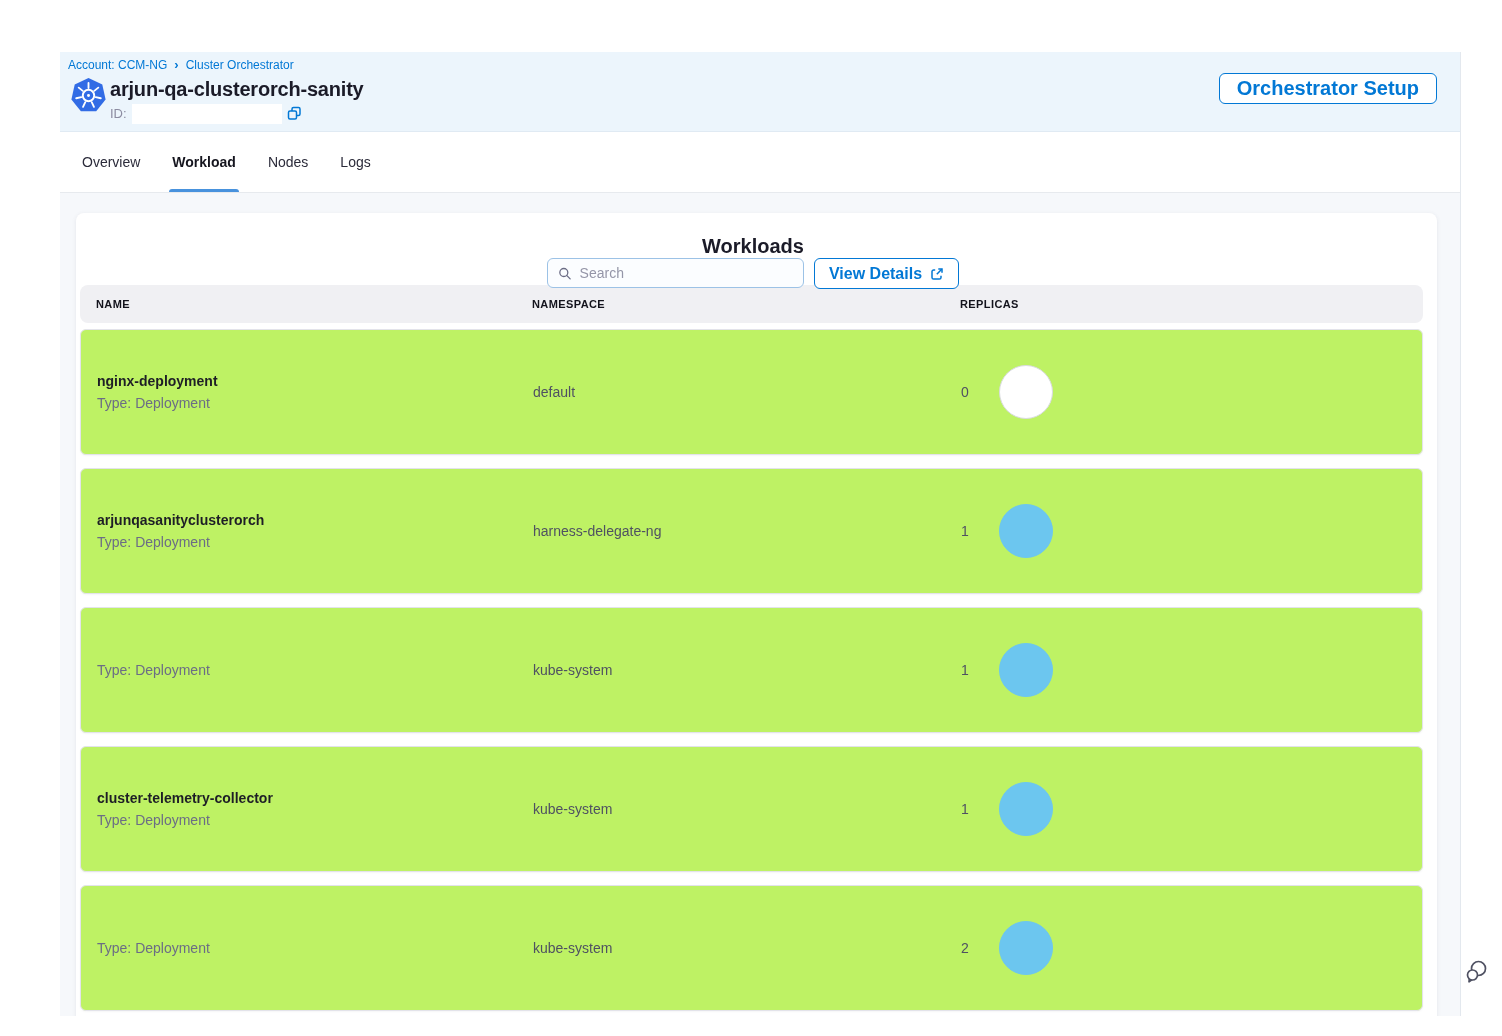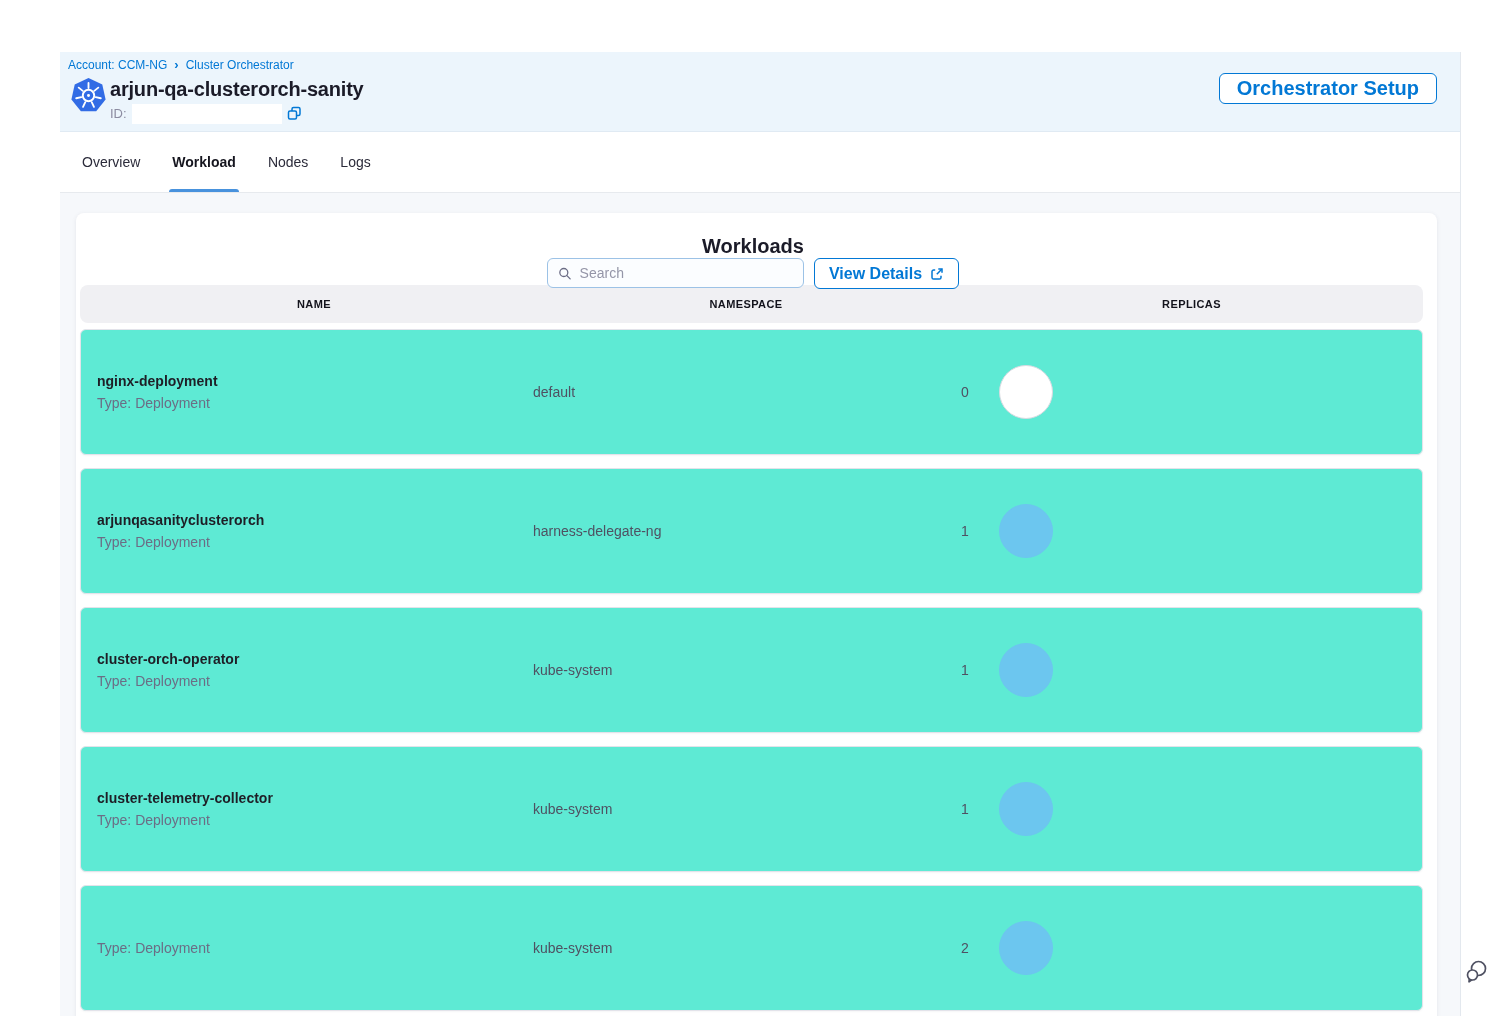--- a/index.html
+++ b/index.html
@@ -46,25 +46,25 @@
   .search-box { width:257px; height:30px; border:1px solid #9cc2e6; border-radius:6px;
     background:#fbfdff; display:flex; align-items:center; padding:0 10px; gap:8px; }
   .search-box input { border:none; background:transparent; outline:none; font-size:14px;
     color:#2b2b3a; width:100%; font-family:inherit; }
   .search-box input::placeholder { color:#9596a8; }
   .view-details-btn { height:31px; border:1.5px solid #0278d5; border-radius:6px; background:#ffffff;
     color:#0278d5; font-weight:bold; font-size:16px; display:flex; align-items:center; gap:8px;
     padding:0 14px; cursor:pointer; }
 
   .table-header { margin:20px 14px 0 4px; height:38px; background:#f0f0f3; border-radius:8px;
-    display:grid; grid-template-columns:436px 428px 1fr; align-items:center; padding-left:16px;text-align:center; }
+    display:grid; grid-template-columns:436px 428px 1fr; align-items:center; padding-left:16px; }
   .th { font-size:11px; font-weight:bold; color:#13131c; letter-spacing:0.4px; }
 
   .rows { margin:6px 14px 0 4px; }
-  .row-card { height:126px; border:1px solid #e3e3ea; border-radius:6px; background:#5eead4;
+  .row-card { height:126px; border:1px solid #e3e3ea; border-radius:6px; background:#bef264;
     display:grid; grid-template-columns:436px 428px 1fr; align-items:center; padding-left:16px;
     margin-bottom:13px; box-shadow:0 1px 2px rgba(96,97,112,0.06); cursor:pointer; }
   .cell-name .name { font-size:14px; font-weight:bold; color:#1e1e26; margin-bottom:6px; }
   .cell-name .type { font-size:14px; color:#6b6d85; }
   .cell-ns { font-size:14px; color:#4f5162; }
   .cell-replicas { display:flex; align-items:center; }
   .replica-count { font-size:14px; color:#4f5162; width:22px; }
   .replica-circle { width:54px; height:54px; border-radius:50%; margin-left:16px;
     border:1px solid #d9dae1; background:#ffffff; }
   .row-card.filled .replica-circle { background:#6cc6ef; border-color:#6cc6ef; }
@@ -173,21 +173,20 @@
           </div>
           <div class="cell-ns">harness-delegate-ng</div>
           <div class="cell-replicas">
             <span class="replica-count">1</span>
             <span class="replica-circle"></span>
           </div>
         </div>
 
         <div class="row-card filled">
           <div class="cell-name">
-            <div class="name">cluster-orch-operator</div>
             <div class="type">Type: Deployment</div>
           </div>
           <div class="cell-ns">kube-system</div>
           <div class="cell-replicas">
             <span class="replica-count">1</span>
             <span class="replica-circle"></span>
           </div>
         </div>
 
         <div class="row-card filled">

